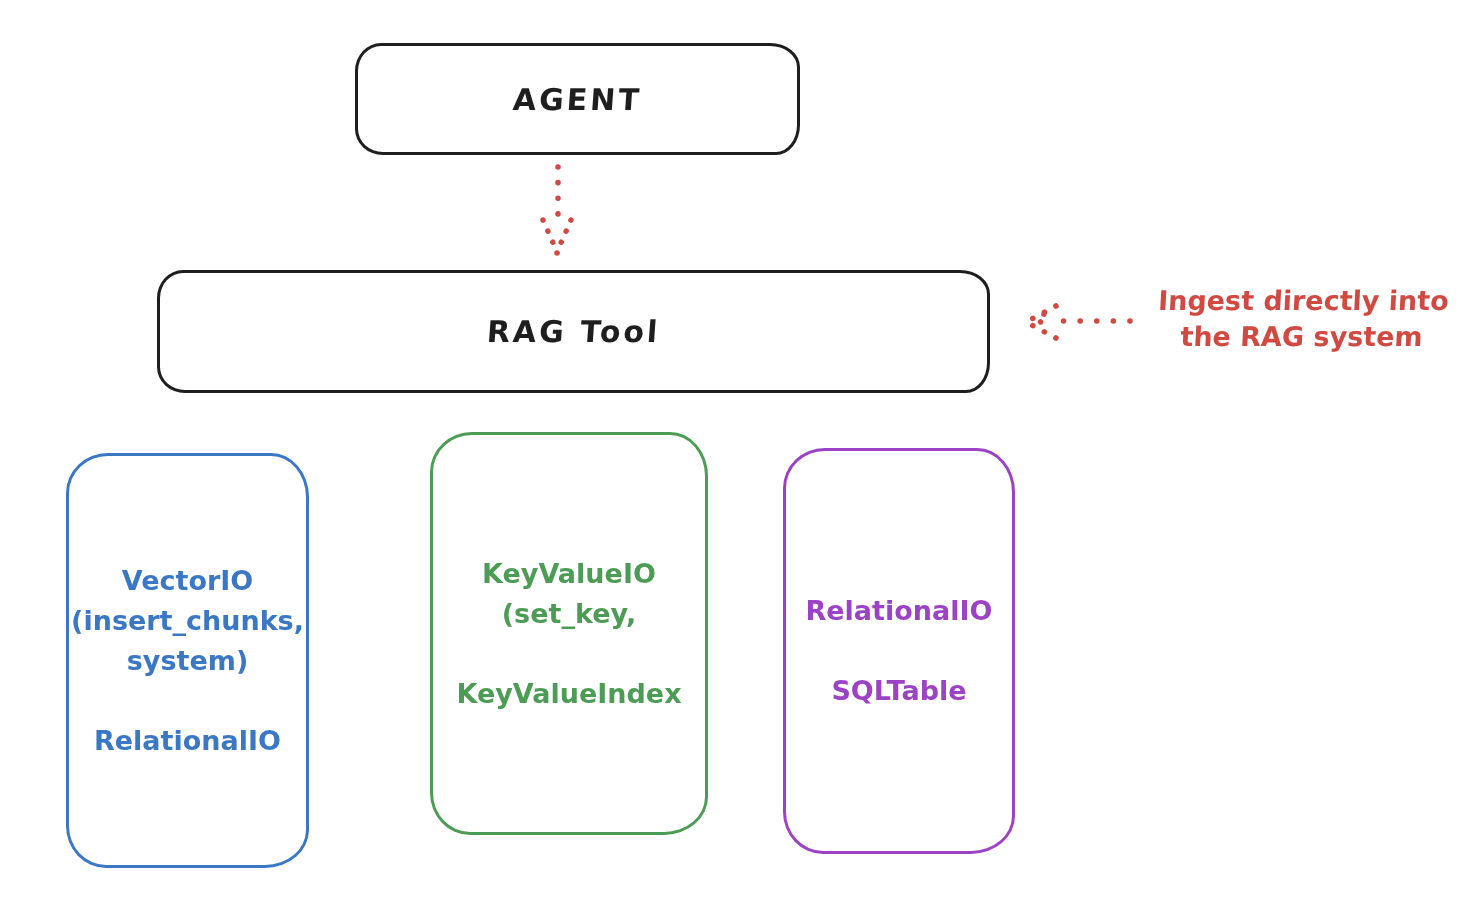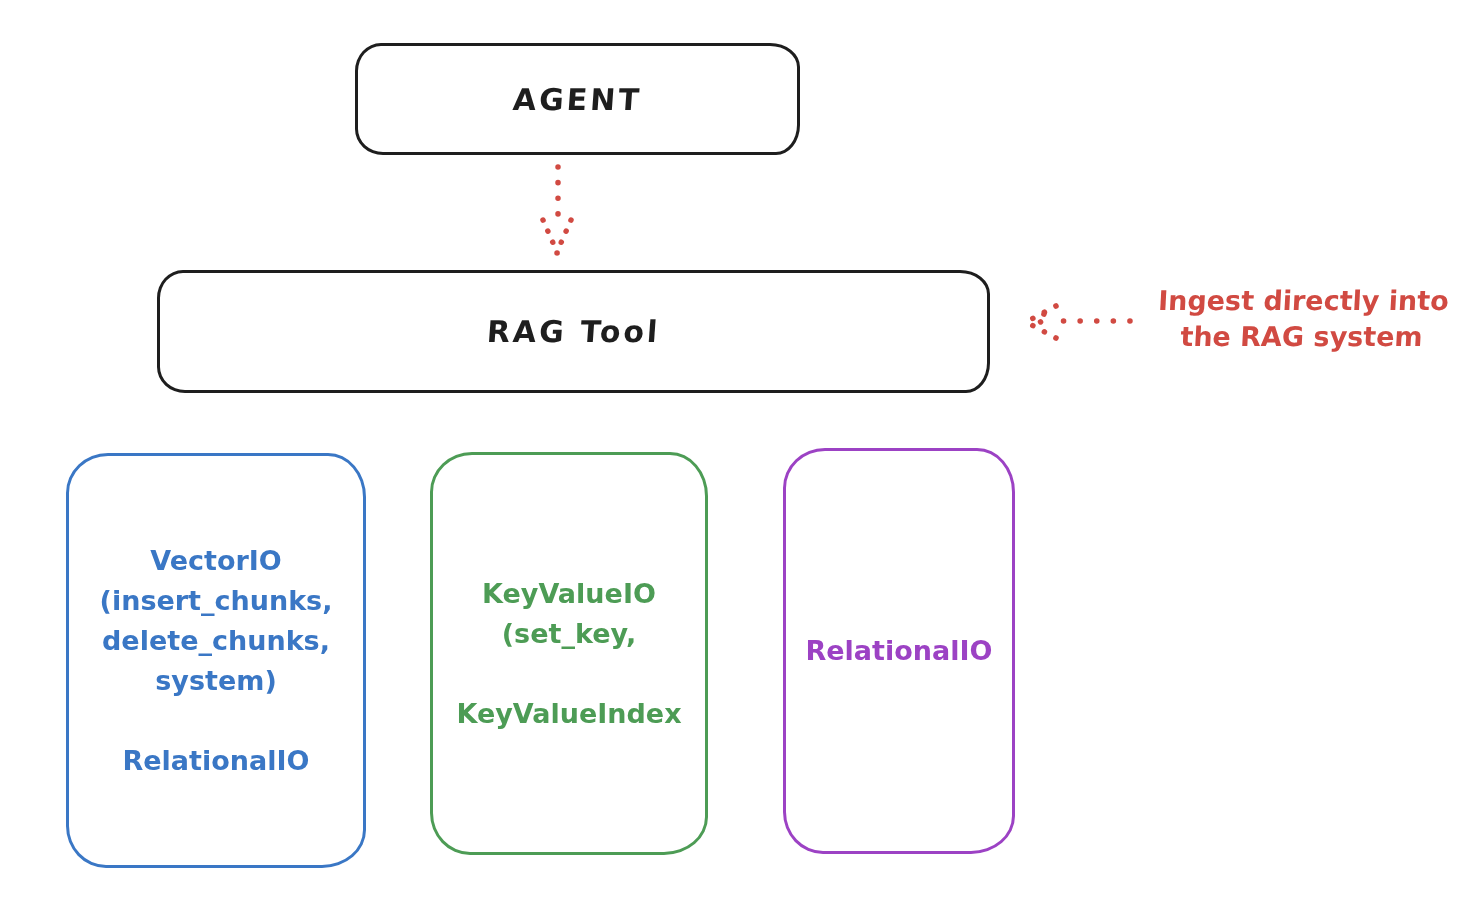--- a/index.html
+++ b/index.html
@@ -46,22 +46,22 @@
 
   .storage-box {
     border: 3.2px solid;
     border-radius: 42px 38px 44px 40px / 40px 44px 38px 42px;
     flex-direction: column;
     text-align: center;
     font-size: 27px;
     font-weight: 600;
     line-height: 40px;
   }
-  #vector-box     { left: 66px;  top: 453px; width: 300px; height: 415px; }
-  #keyvalue-box   { left: 430px; top: 452px; width: 278px; height: 403px; }
+  #vector-box     { left: 66px;  top: 453px; width: 243px; height: 415px; }
+  #keyvalue-box   { left: 430px; top: 432px; width: 278px; height: 403px; }
   #relational-box { left: 783px; top: 448px; width: 232px; height: 406px; }
   .index-label { margin-top: 40px; }
 
   #ingest-note {
     position: absolute;
     left: 1130px;
     top: 283px;
     width: 345px;
     text-align: center;
     font-size: 27px;
@@ -99,28 +99,28 @@
   </div>
 
   <div id="ingest-note" style="color: rgb(209, 74, 66);">
     <div>Ingest directly into</div>
     <div>the RAG system</div>
   </div>
 
   <div id="vector-box" class="node storage-box" style="border-color: rgb(58, 119, 197); color: rgb(58, 119, 197);">
     <div>VectorIO</div>
     <div>(insert_chunks,</div>
-    <div>delete_chunks,</div>
     <div>system)</div>
     <div class="index-label">RelationalIO</div>
   </div>
 
   <div id="keyvalue-box" class="node storage-box" style="border-color: rgb(77, 156, 85); color: rgb(77, 156, 85);">
     <div>KeyValueIO</div>
     <div>(set_key,</div>
     <div class="index-label">KeyValueIndex</div>
   </div>
 
   <div id="relational-box" class="node storage-box" style="border-color: rgb(156, 66, 196); color: rgb(156, 66, 196);">
     <div>RelationalIO</div>
+    <div class="index-label">SQLTable</div>
   </div>
 
 </div>
 
 </body></html>

